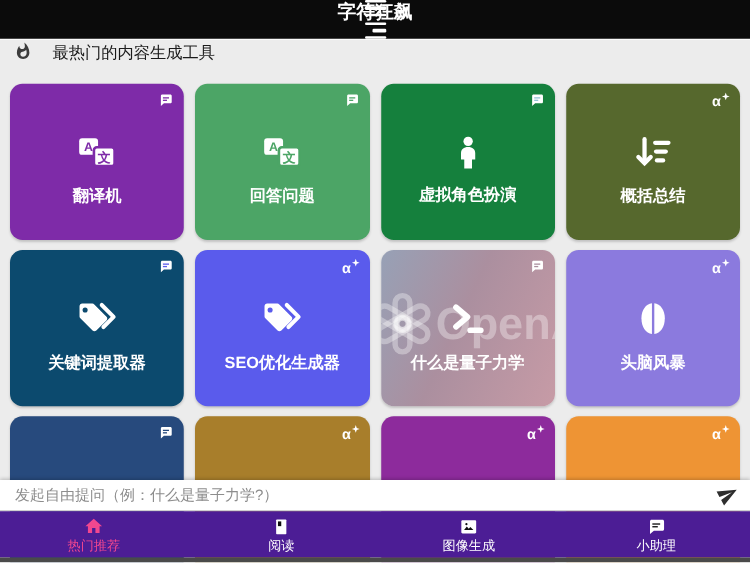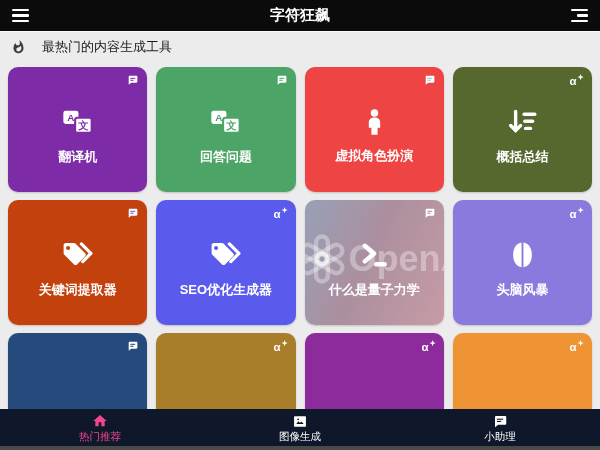--- a/index.html
+++ b/index.html
@@ -1,32 +1,32 @@
 <!DOCTYPE html>
 <html><head>
 <meta charset="utf-8">
 <style>
   html,body{margin:0;padding:0;}
   .app{position:relative;width:600px;height:450px;background:#ececec;overflow:hidden;
        font-family:"Liberation Sans","DejaVu Sans",sans-serif;}
   
   .hdr{position:absolute;top:0;left:0;right:0;height:32px;background:#0b0b0b;
        display:flex;align-items:center;justify-content:space-between;padding:0 12px;
-       box-sizing:border-box;border-bottom:1px solid #fbfbfb;z-index:9;}
+       box-sizing:border-box;border-bottom:1px solid #fbfbfb;z-index:9;flex-direction:column;}
   .hdr-title{position:absolute;left:0;right:0;text-align:center;color:#fff;
        font-size:15px;font-weight:bold;pointer-events:none;}
   .burger,.sorticn{display:flex;flex-direction:column;gap:3px;cursor:pointer;z-index:2;}
   .burger i{display:block;width:17px;height:2.4px;background:#fff;border-radius:1px;}
   .sorticn{align-items:flex-end;}
   .sorticn i{display:block;height:2.4px;background:#fff;border-radius:1px;}
   .sorticn i:nth-child(1){width:17px;} .sorticn i:nth-child(2){width:11px;}
   .sorticn i:nth-child(3){width:17px;}
   
   .section{position:absolute;top:33px;left:0;right:0;height:27px;display:flex;
-       align-items:center;padding-left:11px;gap:16px;}
+       padding-left:11px;gap:16px;}
   .section-title{font-size:13px;color:#1a1a1a;font-weight:500;}
   
   .grid{position:absolute;top:60px;left:0;right:0;bottom:0;padding:7px 8px 0;
        box-sizing:border-box;display:grid;grid-template-columns:repeat(4,1fr);
        gap:8px 9px;grid-auto-rows:125px;overflow:hidden;}
   .card{position:relative;border-radius:10px;overflow:hidden;display:flex;
        flex-direction:column;align-items:center;justify-content:center;
        padding-top:12px;box-sizing:border-box;cursor:pointer;
        box-shadow:0 1px 2px rgba(0,0,0,.18);}
   .corner{position:absolute;top:7px;right:8px;line-height:0;z-index:2;}
@@ -39,21 +39,21 @@
        white-space:nowrap;letter-spacing:0;}
   
   .composer{position:absolute;top:384px;left:0;right:0;height:25px;background:#fff;
        display:flex;align-items:center;z-index:5;padding:0 9px 0 10px;box-sizing:border-box;
        box-shadow:0 -1px 3px rgba(0,0,0,.22);border-bottom:1px solid #cfcfcf;}
   .composer input{flex:1;border:none;outline:none;background:transparent;
        font-size:12px;color:#333;font-family:inherit;}
   .composer input::placeholder{color:#8d8d8d;opacity:1;}
   .send{line-height:0;cursor:pointer;transform:rotate(-28deg);margin-top:-2px;}
   
-  .nav{position:absolute;top:409px;left:0;right:0;height:37px;background:#0f172a;
+  .nav{position:absolute;top:409px;left:0;right:0;height:37px;background:#4c1d95;
        display:flex;z-index:6;}
   .tab{flex:1;display:flex;flex-direction:column;align-items:center;
        justify-content:center;gap:1px;color:#fff;cursor:pointer;padding-top:2px;}
   .tab .ticn{line-height:0;}
   .tab-label{font-size:10.5px;}
   .strip{position:absolute;top:446px;left:0;right:0;height:4px;background:#4a4a4a;z-index:7;}
 </style>
 </head>
 <body>
 
@@ -106,21 +106,21 @@
           </svg></span>
 
     <span class="cicon"><svg width="35" height="34" viewBox="0 0 36 36">
       <rect x="3" y="6" width="16" height="14" rx="2.5" fill="#fff"></rect>
       <text x="11" y="17" font-size="10.5" font-weight="bold" fill="#4ca566" text-anchor="middle">A</text>
       <rect x="15.5" y="13.5" width="17.5" height="16" rx="2.5" fill="#fff" stroke="#4ca566" stroke-width="2.2"></rect>
       <text x="24.2" y="25.8" font-size="11" font-weight="bold" fill="#4ca566" text-anchor="middle">文</text>
           </svg></span>
     <span class="clabel">回答问题</span>
   </div>
-      <div class="card" style="background: #ef4444;">
+      <div class="card" style="background: #15803d;">
     <span class="corner"><svg width="13" height="13" viewBox="0 0 24 24">
     <path fill="#fff" d="M5 3h14c1.1 0 2 .9 2 2v9c0 1.1-.9 2-2 2H9.5L5 20V5c0-1.1.9-2 2-2z"></path>
     <rect x="8" y="7" width="9" height="1.9" fill="#93c3d7"></rect>
     <rect x="8" y="10.6" width="6" height="1.9" fill="#93c3d7"></rect>
           </svg></span>
 
     <span class="cicon"><svg width="31" height="31" viewBox="0 0 24 24" fill="#fff">
       <circle cx="12" cy="4.7" r="2.9"></circle>
       <path d="M12 8.2c-2.7 0-4.4 1.5-4.4 3.7V16h2v5.5h4.8V16h2v-4.1C16.4 9.7 14.7 8.2 12 8.2z"></path>
           </svg></span>
@@ -134,21 +134,21 @@
 
     <span class="cicon"><svg width="34" height="34" viewBox="0 0 24 24" fill="none" stroke="#fff" stroke-width="2.4" stroke-linecap="round">
       <path d="M7.5 4.5v13"></path>
             <path d="M4 14.5l3.5 3.5 3.5-3.5"></path>
       <path d="M13.5 6.5H21"></path>
             <path d="M14 11.5h5.5"></path>
             <path d="M14.5 16.5h3.5"></path>
           </svg></span>
     <span class="clabel">概括总结</span>
   </div>
-      <div class="card" style="background: #c2410c; align-items: center;">
+      <div class="card" style="background: #0c4a6e; align-items: center;">
     <span class="corner"><svg width="13" height="13" viewBox="0 0 24 24">
     <path fill="#fff" d="M5 3h14c1.1 0 2 .9 2 2v9c0 1.1-.9 2-2 2H9.5L5 20V5c0-1.1.9-2 2-2z"></path>
     <rect x="8" y="7" width="9" height="1.9" fill="#5a5bec"></rect>
     <rect x="8" y="10.6" width="6" height="1.9" fill="#5a5bec"></rect>
           </svg></span>
 
     <span class="cicon"><svg width="38" height="33" viewBox="0 0 28 24">
       <path fill="#fff" d="M12.1 3.2c-.3-.3-.7-.5-1.1-.5H5c-.9 0-1.6.7-1.6 1.6v6c0 .4.2.8.5 1.1l7.2 7.2c.6.6 1.6.6 2.2 0l6-6c.6-.6.6-1.6 0-2.2l-7.2-7.2zM6.7 8a1.5 1.5 0 1 1 0-3 1.5 1.5 0 0 1 0 3z"></path>
       <path fill="none" stroke="#fff" stroke-width="2.4" stroke-linecap="round" stroke-linejoin="round" d="M16.5 3.5l7 7-6 6"></path>
           </svg></span>
@@ -231,27 +231,42 @@
       <div class="card" style="background: rgb(238, 148, 52);">
     <span class="corner"><svg width="15" height="13" viewBox="0 0 15 13">
     <text x="0.5" y="11" font-size="11.5" font-weight="bold" fill="#fff">α</text>
     <path fill="#fff" d="M11.6 0l.8 2.3 2.3.8-2.3.8-.8 2.3-.8-2.3-2.3-.8 2.3-.8z"></path>
           </svg></span>
 
     <span class="clabel"></span>
   </div>
     </main>
 
+  <div class="composer">
+    <input type="text" placeholder="发起自由提问（例：什么是量子力学?）" style="">
+    <span class="send">
+      <svg width="17" height="17" viewBox="0 0 24 24" fill="#2e2e2e">
+          <path d="M2.01 21L23 12 2.01 3 2 10l15 2-15 2z"></path>
+        </svg>
+    </span>
+  </div>
 
   <nav class="nav" id="tabbar">
       <div class="tab active" style="color: rgb(242, 71, 143);">
     <span class="ticn"><svg width="16" height="16" viewBox="0 0 24 24" fill="currentColor">
             <path d="M10 20v-6h4v6h5v-8h3L12 3 2 12h3v8z"></path>
           </svg></span>
     <span class="tab-label">热门推荐</span>
+  </div>
+      <div class="tab">
+    <span class="ticn"><svg width="14" height="15" viewBox="0 0 24 24" fill="currentColor">
+            <path d="M6 2h12c.6 0 1 .4 1 1v18c0 .6-.4 1-1 1H6c-.6 0-1-.4-1-1V3c0-.6.4-1 1-1z"></path>
+            <rect x="7.5" y="4.5" width="4.5" height="6.5" fill="#0f0f0f"></rect>
+          </svg></span>
+    <span class="tab-label">阅读</span>
   </div>
       <div class="tab">
     <span class="ticn"><svg width="16" height="15" viewBox="0 0 24 24" fill="currentColor">
             <path d="M4 3.5h16c.8 0 1.5.7 1.5 1.5v14c0 .8-.7 1.5-1.5 1.5H4c-.8 0-1.5-.7-1.5-1.5V5c0-.8.7-1.5 1.5-1.5z"></path>
             <g fill="#0f0f0f">
               <path d="M6 16l3.5-4.5 2.5 3 2-2.5L18 16z"></path>
               <circle cx="9" cy="8.5" r="1.4"></circle>
             </g>
           </svg></span>
     <span class="tab-label">图像生成</span>

